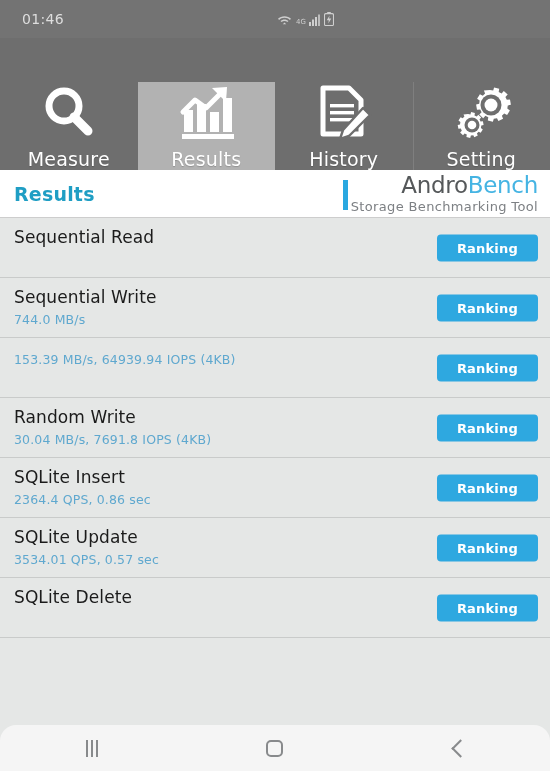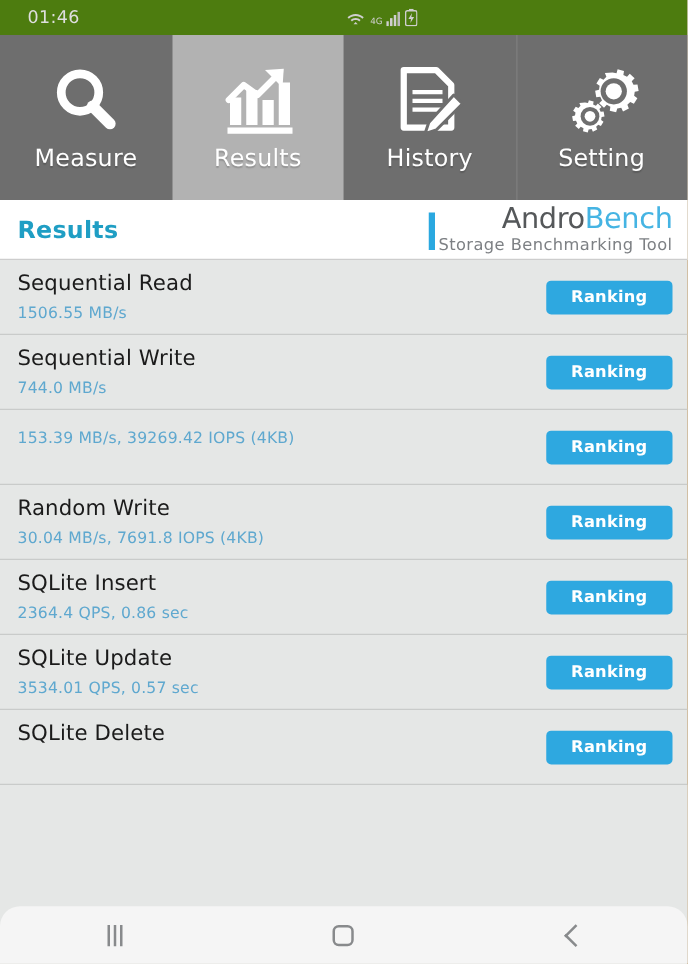--- a/index.html
+++ b/index.html
@@ -6,36 +6,36 @@
   html, body {
     width: 550px; height: 771px;
     font-family: "DejaVu Sans", "Liberation Sans", sans-serif;
     background: #e5e7e6;
     overflow: hidden;
   }
   .phone { position: relative; width: 550px; height: 771px; background: #e5e7e6; }
 
   
   .statusbar {
-    height: 28px; background: #4d7c0f; color: #e8e8e8;
+    height: 38px; background: #737373; color: #e8e8e8;
     display: flex; align-items: center; position: relative;
   }
   .sb-time {
     position: absolute; left: 22px; top: 50%; transform: translateY(-50%);
     font-size: 14px; letter-spacing: .3px; color: #dedede;
   }
   .sb-icons {
     position: absolute; right: 216px; top: 50%; transform: translateY(-50%);
     display: flex; align-items: flex-end; gap: 3px;
   }
   .sb-icons svg { display: block; }
   .sb-4g { font-size: 7px; color: #cfcfcf; line-height: 1; margin-left: 1px; }
 
   
-  .tabbar { display: flex; height: 132px; background: #6e6e6e; }
+  .tabbar { display: flex; height: 132px; background: #6e6e6e; align-items: flex-end; }
   .tab {
     flex: 1 1 25%; display: flex; flex-direction: column;
     align-items: center; justify-content: center;
     background: #6e6e6e; position: relative; cursor: pointer;
   }
   .tab + .tab::before {
     content: ""; position: absolute; left: 0; top: 0; bottom: 0;
     width: 1px; background: rgba(255,255,255,.12);
   }
   .tab.active { background: #b2b2b2; }
@@ -61,21 +61,21 @@
     display: flex; align-items: center;
   }
   .logo-bar { width: 5px; height: 30px; background: #2aa8e0; margin-right: 3px; margin-top: 2px; }
   .logo-txt { display: flex; flex-direction: column; align-items: flex-end; }
   .logo-word { font-size: 23px; line-height: 23px; letter-spacing: -.3px; }
   .logo-word .a { color: #55585a; }
   .logo-word .b { color: #45b4e3; }
   .logo-sub { font-size: 13px; color: #7d8084; letter-spacing: .35px; margin-top: 2px; }
 
   
-  .list { background: #a16207; }
+  .list { background: #3b82f6; }
   .row {
     position: relative; height: 60px; background: #e5e7e6;
     border-bottom: 1px solid #c9cbca; padding: 9px 0 0 14px;
   }
   .row-title { font-size: 17px; color: #1b1b1b; letter-spacing: .1px; }
   .row-value { font-size: 12.5px; color: #5fa8cf; margin-top: 5px; letter-spacing: .15px; }
   .rank-btn {
     position: absolute; right: 12px; top: 50%; transform: translateY(-50%);
     background: #2ea8e0; color: #fff; border: none; border-radius: 4px;
     font-size: 13px; font-weight: bold; font-family: inherit;
@@ -198,32 +198,31 @@
         </div>
         <div class="logo-sub">Storage Benchmarking Tool</div>
       </div>
     </div>
   </div>
 
   <div class="list">
 
     <div class="row">
       <div class="row-title">Sequential Read</div>
-      <div class="row-value">1506.55 MB/s</div>
       <button class="rank-btn">Ranking</button>
     </div>
 
     <div class="row">
       <div class="row-title">Sequential Write</div>
       <div class="row-value">744.0 MB/s</div>
       <button class="rank-btn">Ranking</button>
     </div>
 
     <div class="row">
-      <div class="row-value">153.39 MB/s, 39269.42 IOPS (4KB)</div>
+      <div class="row-value">153.39 MB/s, 64939.94 IOPS (4KB)</div>
       <button class="rank-btn">Ranking</button>
     </div>
 
     <div class="row">
       <div class="row-title">Random Write</div>
       <div class="row-value">30.04 MB/s, 7691.8 IOPS (4KB)</div>
       <button class="rank-btn">Ranking</button>
     </div>
 
     <div class="row">

